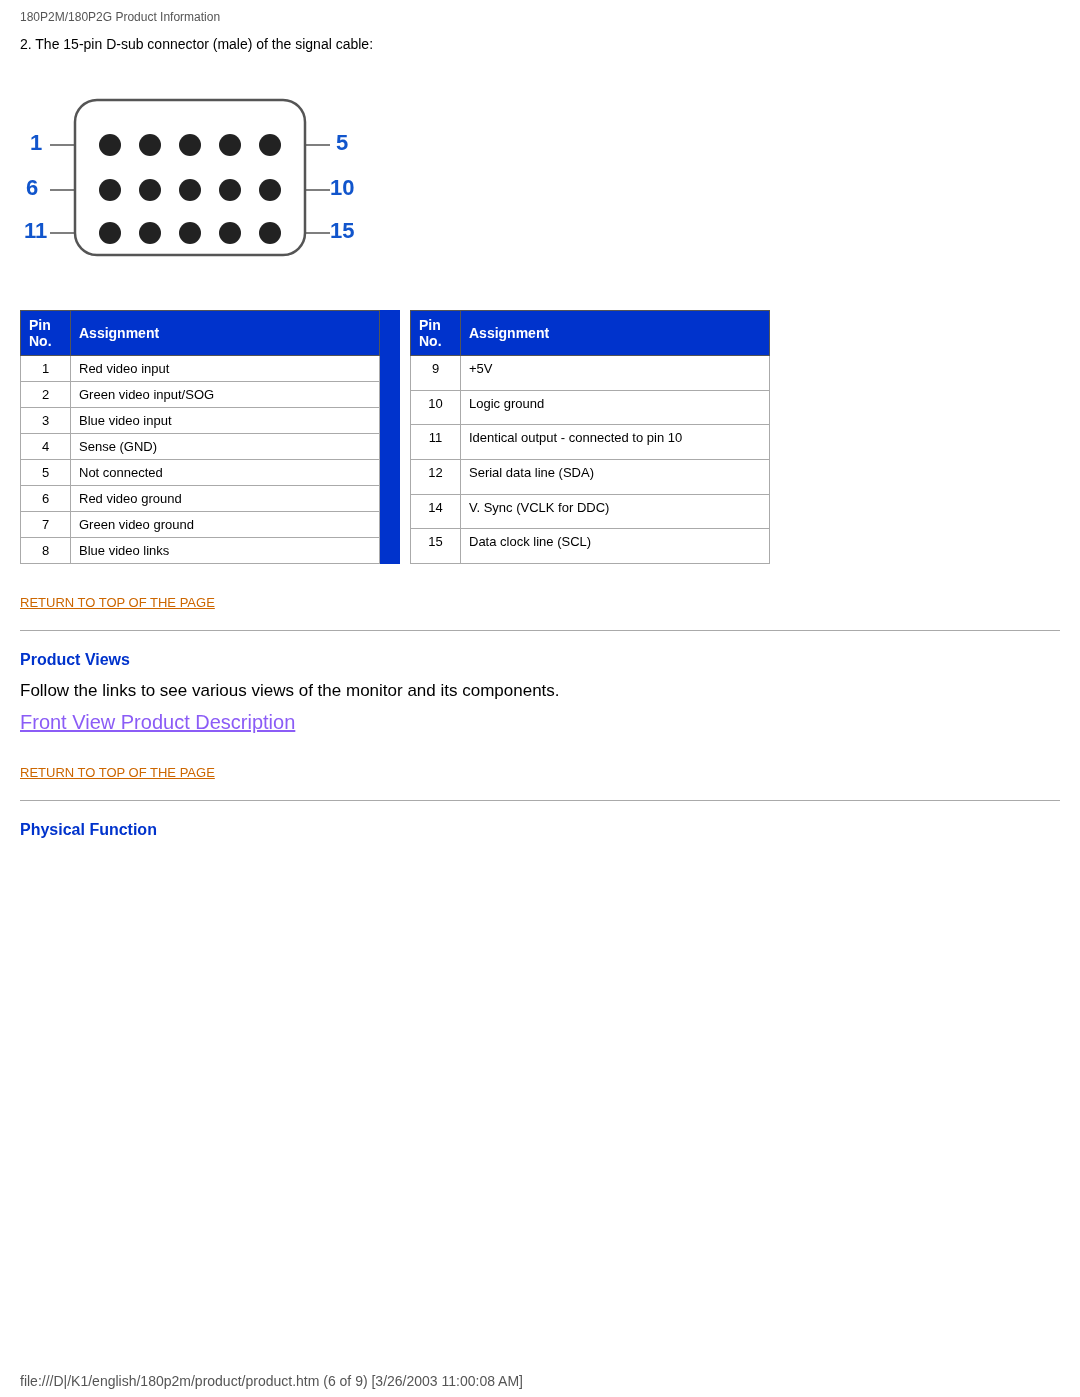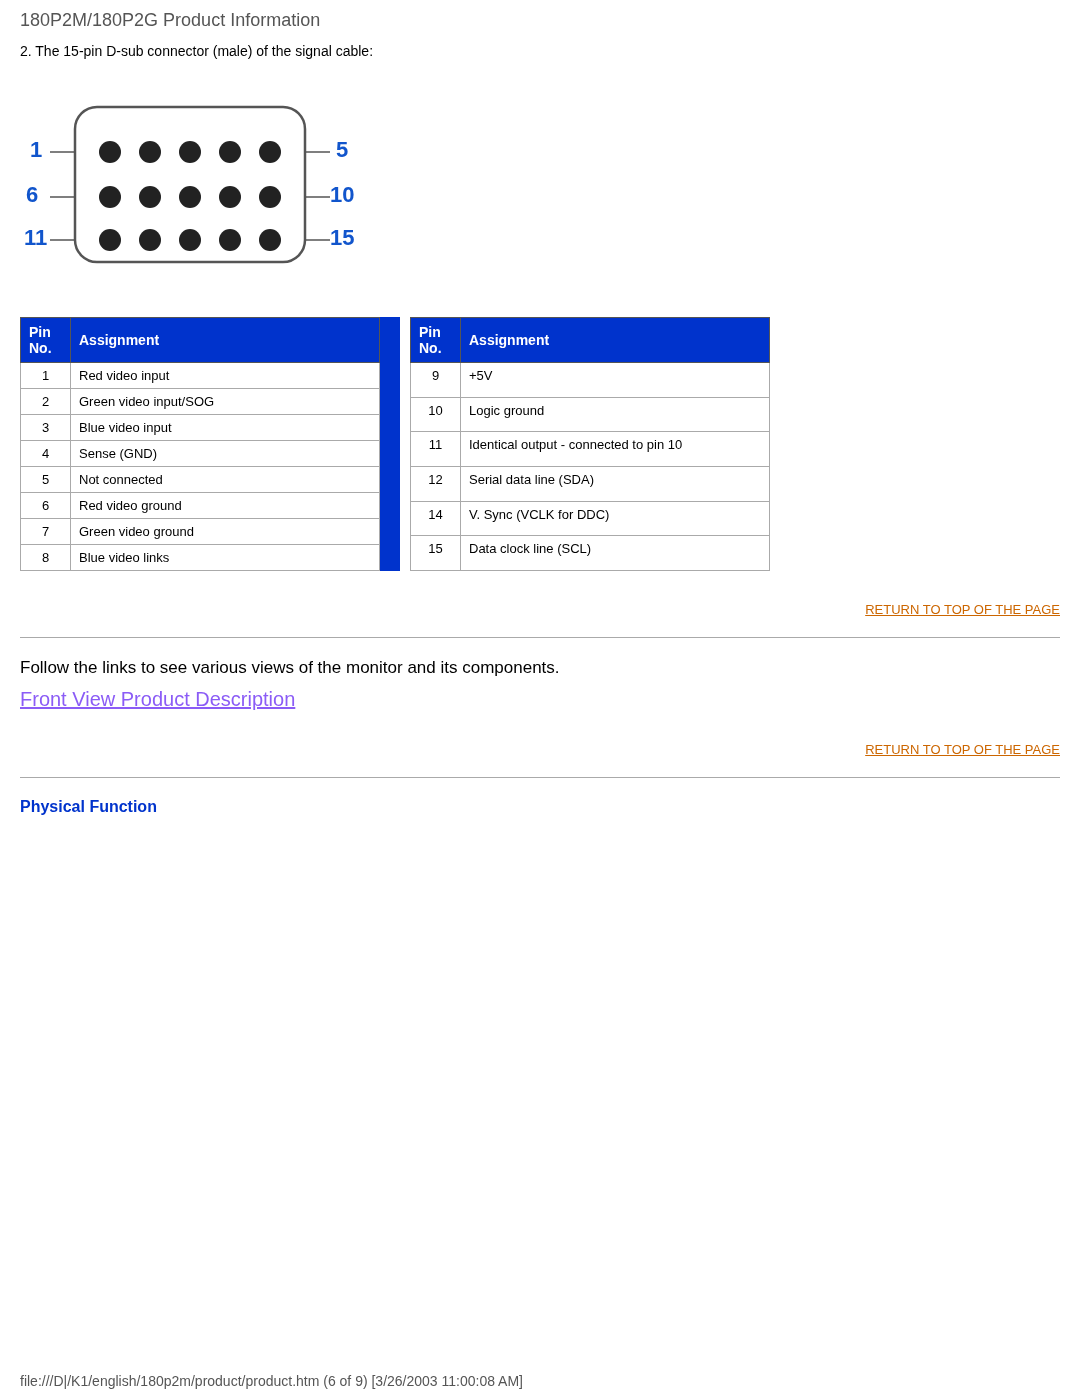--- a/index.html
+++ b/index.html
@@ -9,21 +9,21 @@
       background: #fff;
       color: #000;
       width: 1080px;
       min-height: 1397px;
       position: relative;
       padding: 10px 20px 40px 20px;
     }
 
     
     .breadcrumb {
-      font-size: 18px;
+      font-size: 12px;
       color: #555;
       margin-bottom: 12px;
     }
 
     
     .intro-text {
       font-size: 14px;
       margin-bottom: 18px;
     }
 
@@ -73,21 +73,21 @@
       text-align: center;
       width: 50px;
     }
 
     .table-spacer {
       width: 30px;
     }
 
     
     .return-top {
-      text-align: right;
+      text-align: left;
       margin: 20px 0;
     }
 
     .return-top a {
       color: #cc6600;
       text-decoration: underline;
       font-size: 13px;
     }
 
     
@@ -265,20 +265,21 @@
   </table>
 </div>
 
 <div class="return-top">
   <a href="#">RETURN TO TOP OF THE PAGE</a>
 </div>
 
 <hr class="divider">
 
 <div class="section-block">
+  <h2 class="section-heading">Product Views</h2>
   <p class="section-text">Follow the links to see various views of the monitor and its components.</p>
   <div class="section-link">
     <a href="#">Front View Product Description</a>
   </div>
 </div>
 
 <div class="return-top" style="margin-top: 30px;">
   <a href="#">RETURN TO TOP OF THE PAGE</a>
 </div>
 

